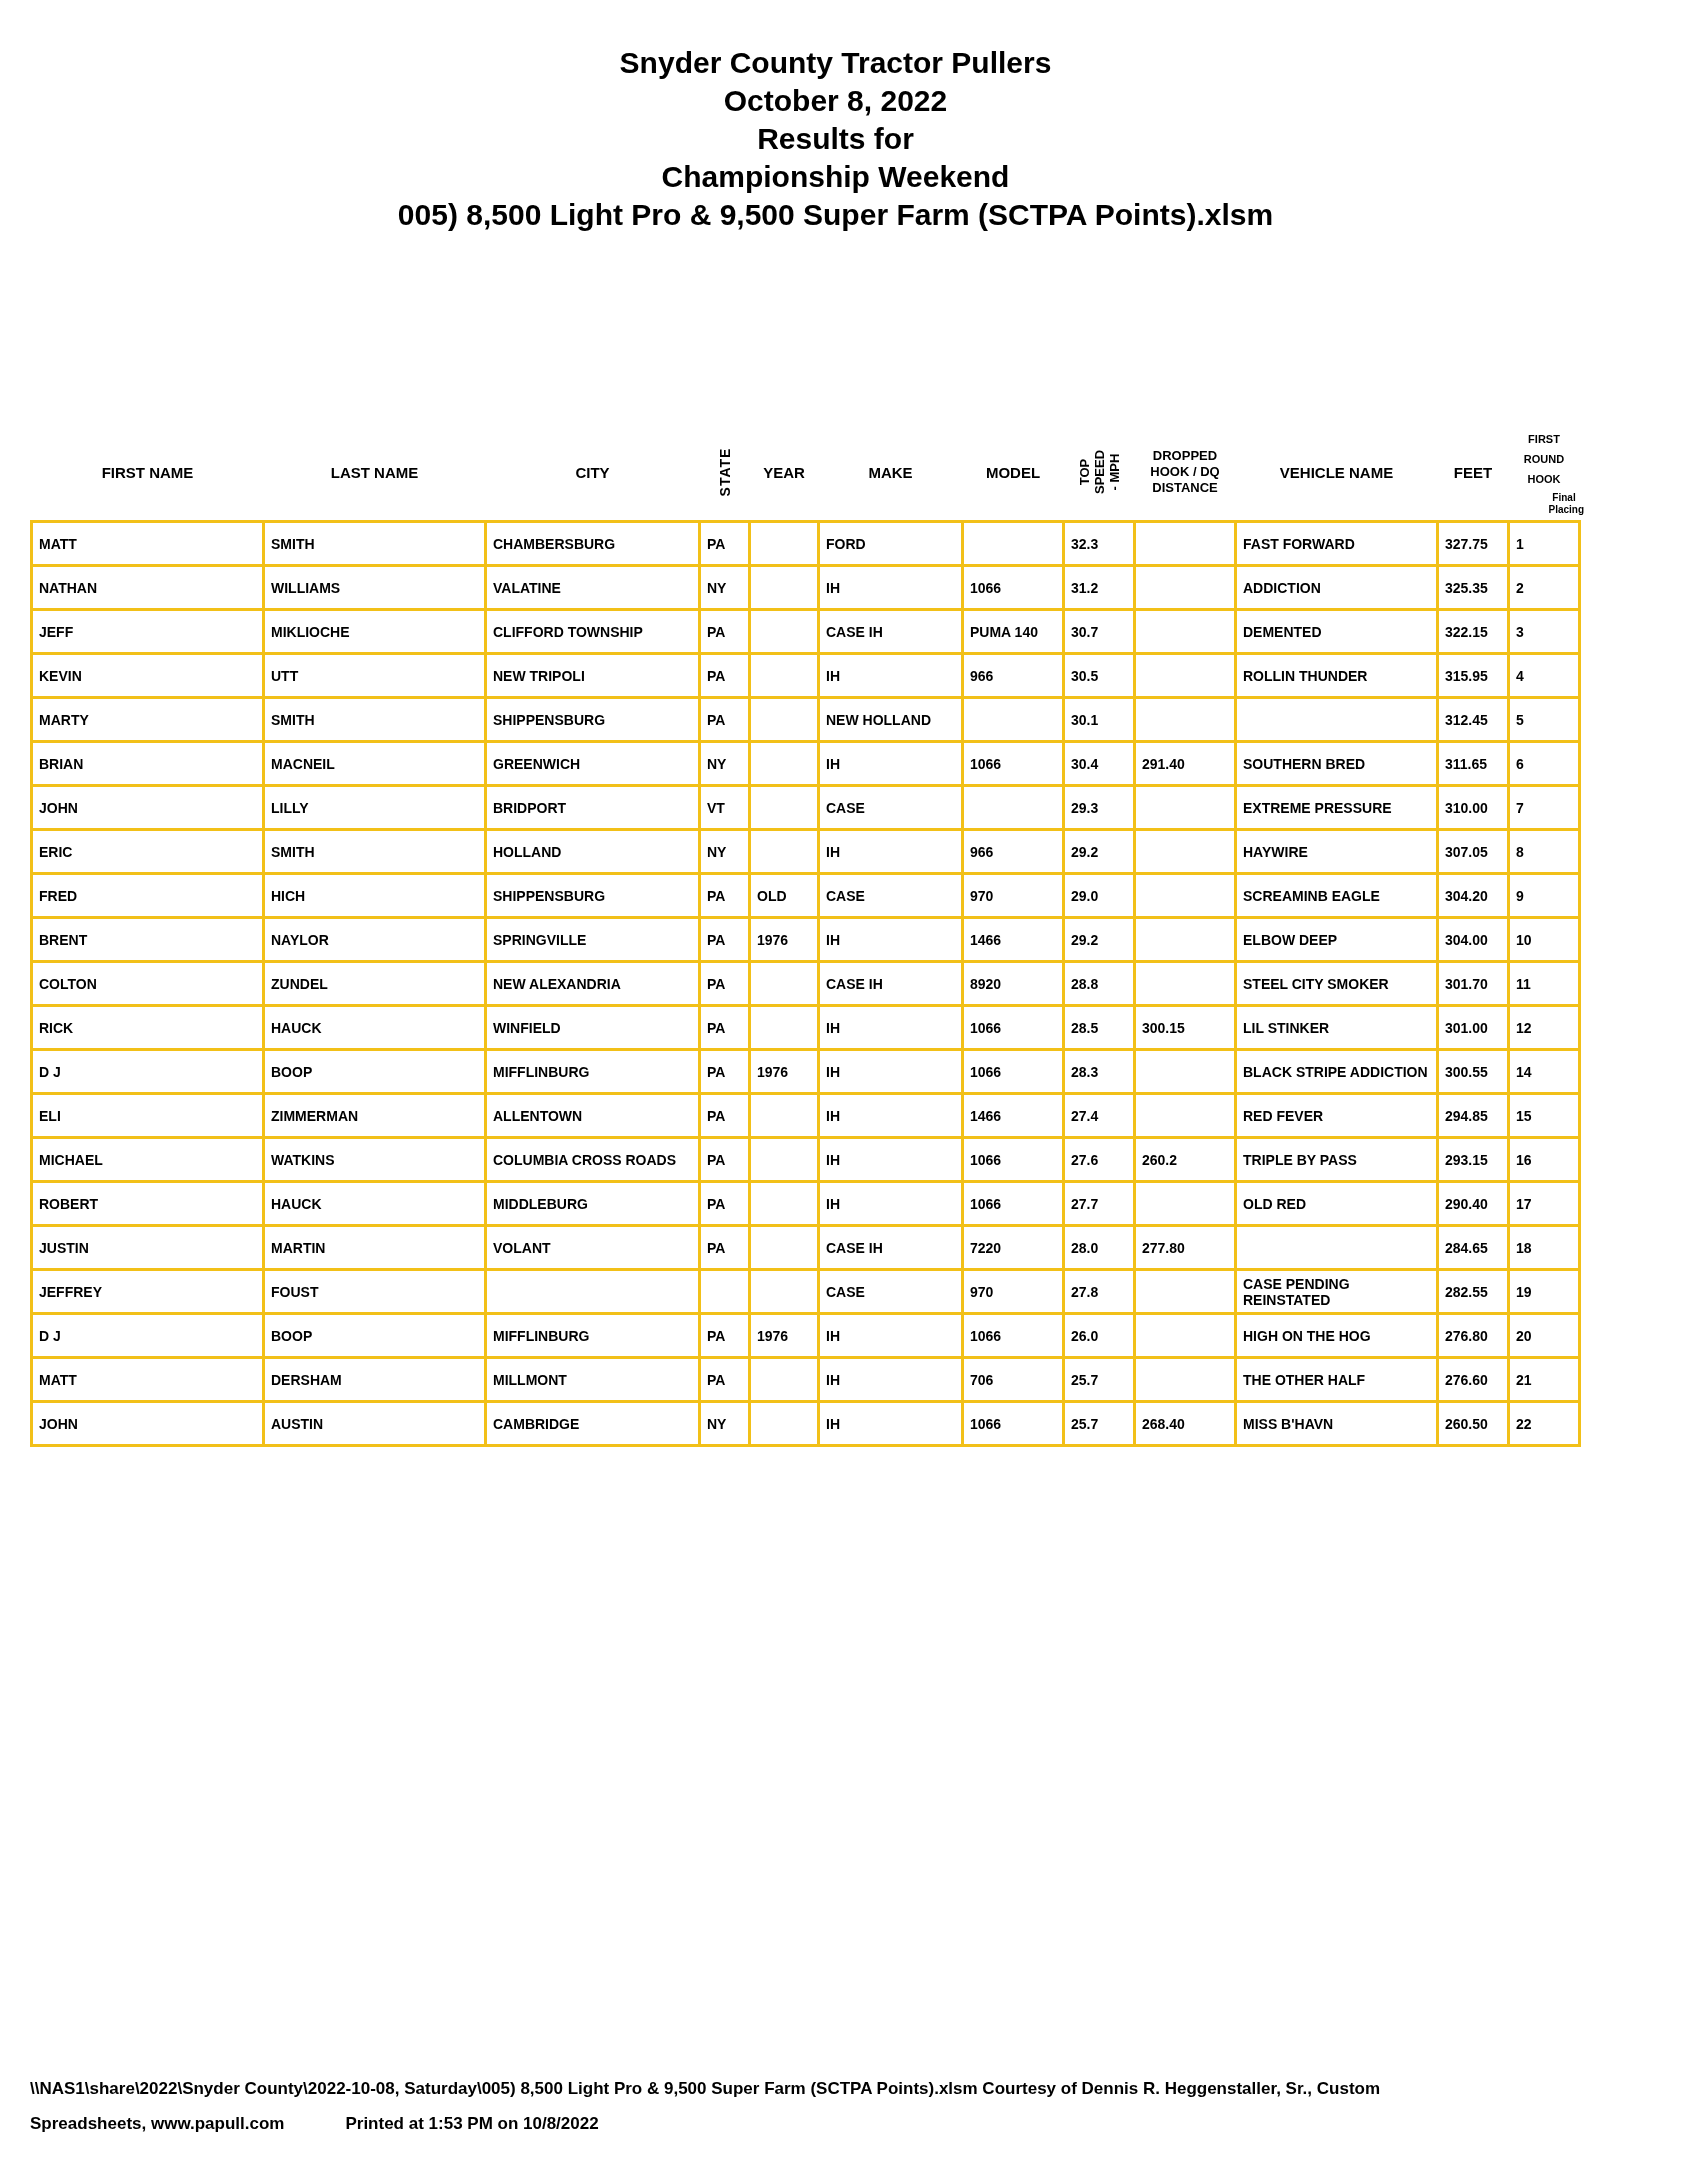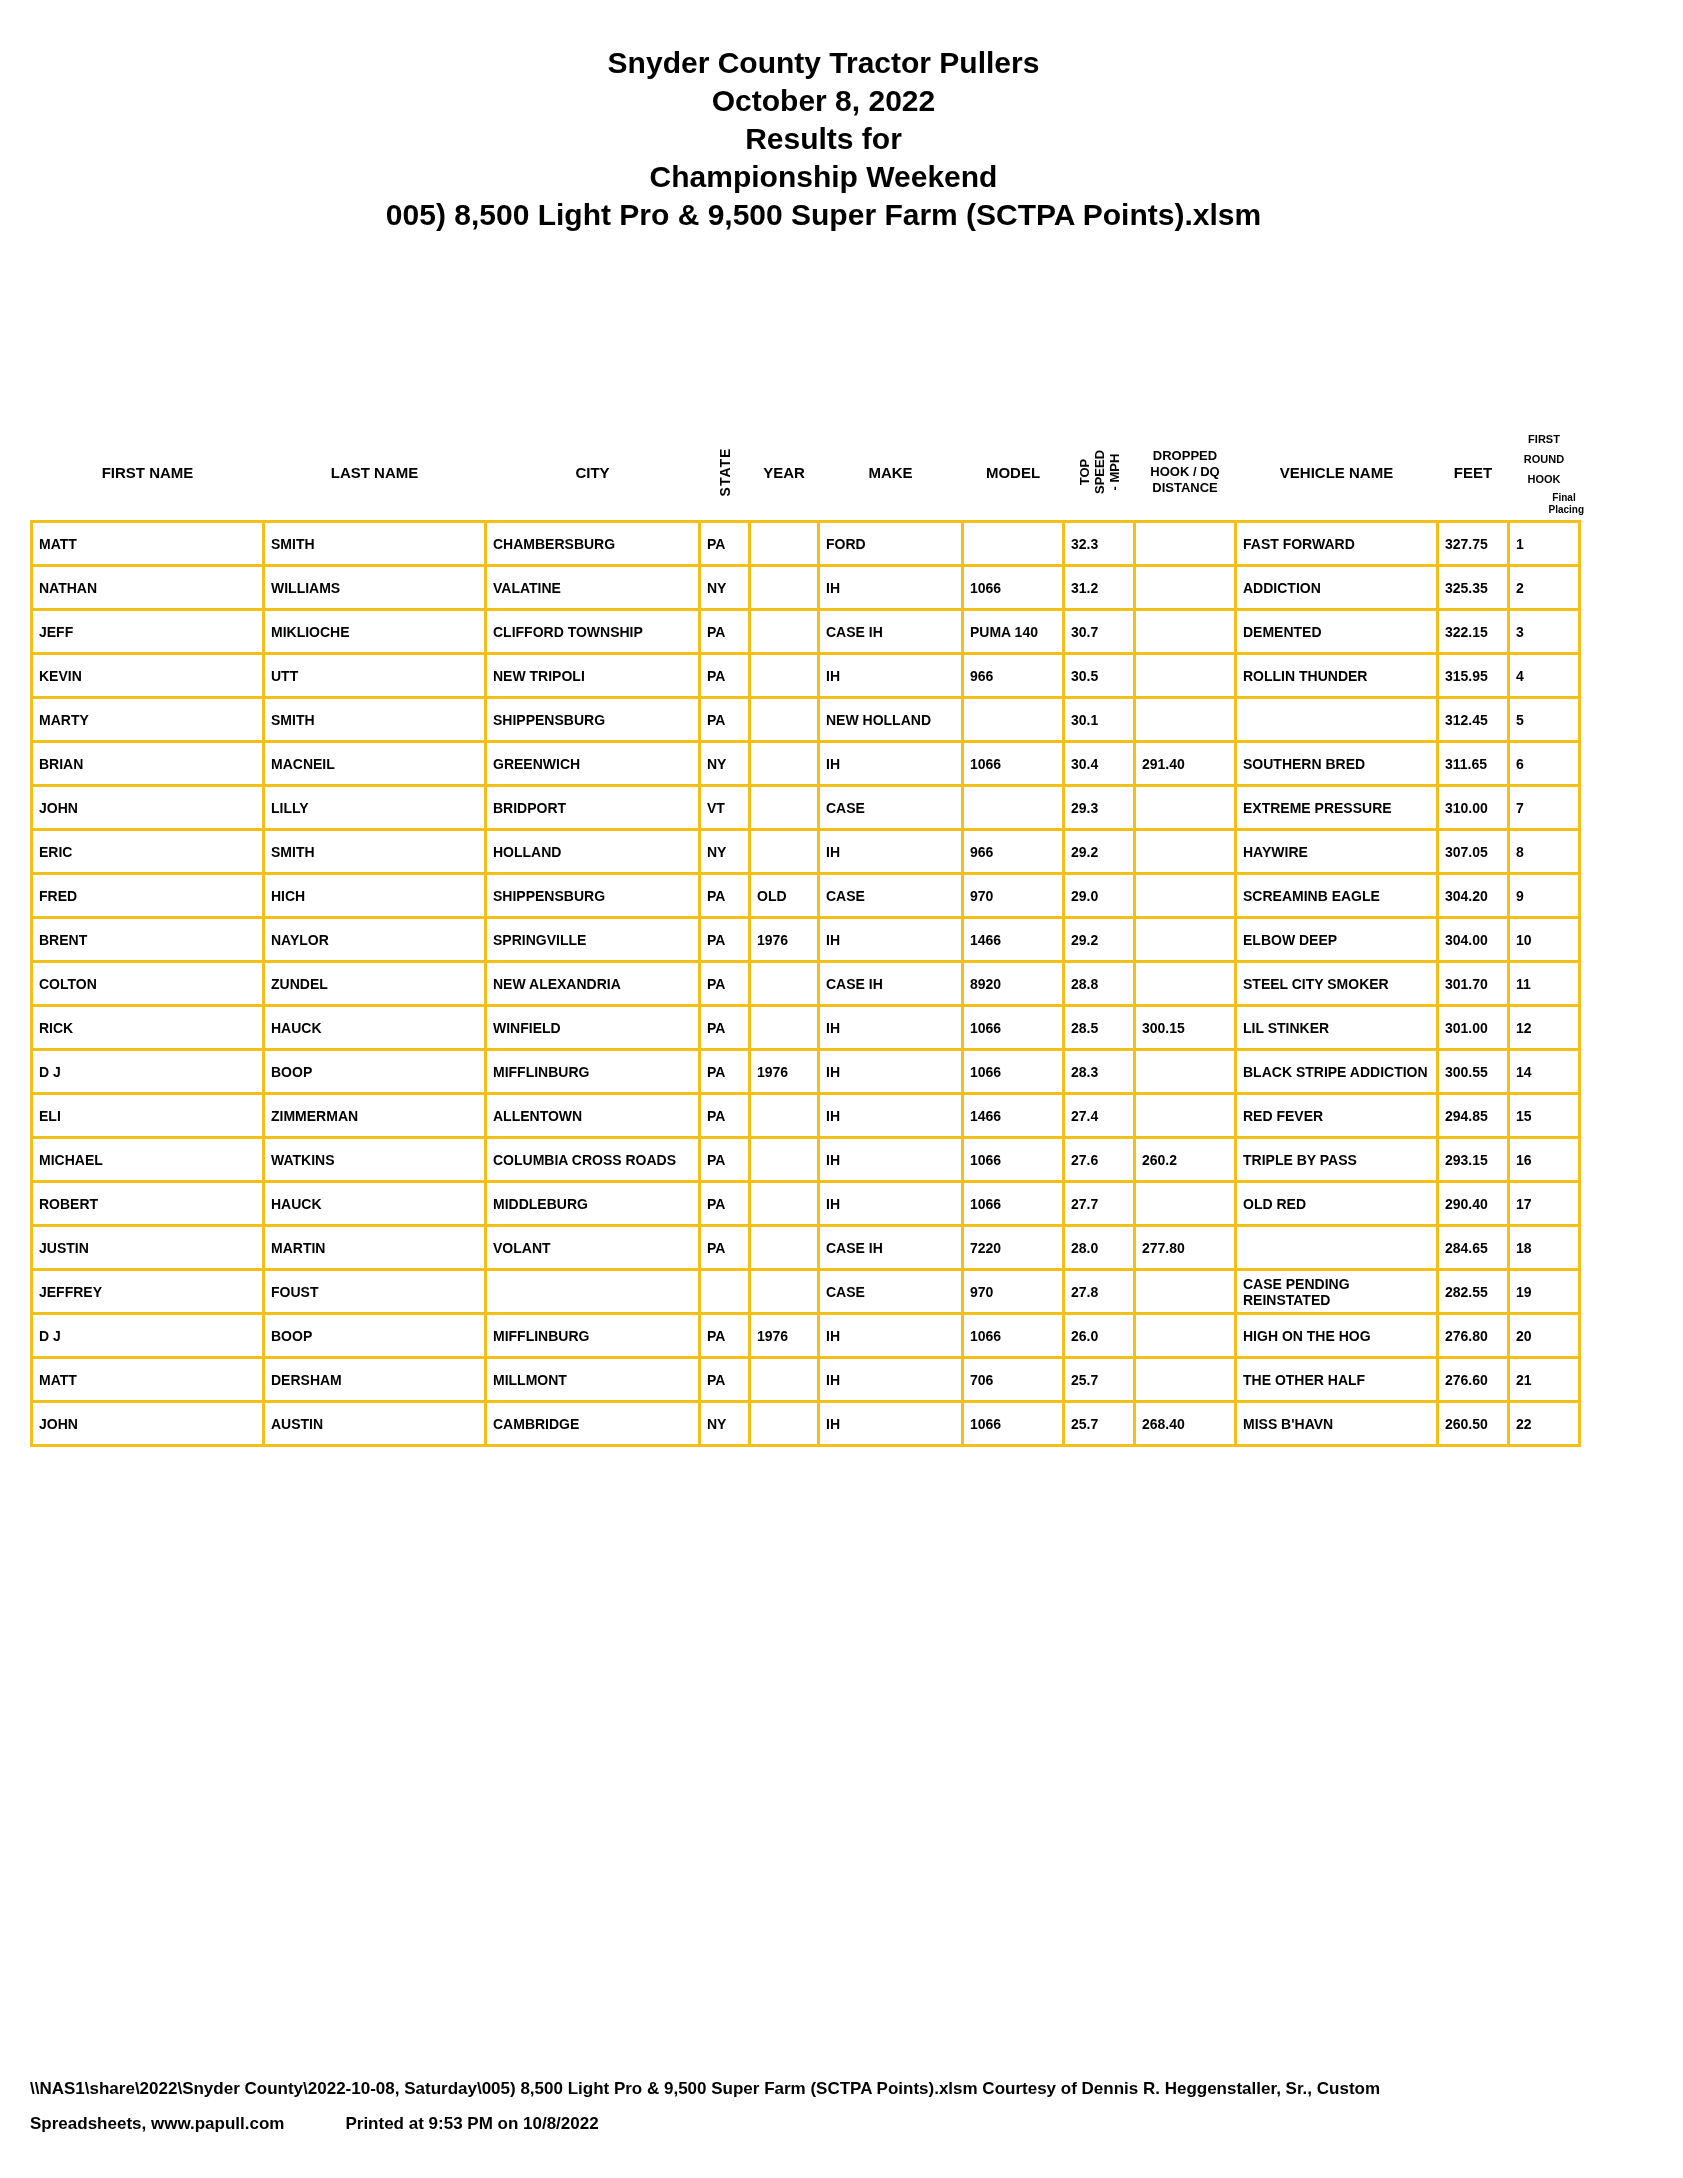--- a/index.html
+++ b/index.html
@@ -2,21 +2,21 @@
 <html><head>
 <meta charset="utf-8">
 <style>
   html, body {
     margin: 0; padding: 0;
     width: 1683px; height: 2178px;
     background: #ffffff;
     font-family: "Liberation Sans", sans-serif;
     color: #000;
   }
-  .page { position: relative; width: 1647px; height: 2178px; overflow: hidden; }
+  .page { position: relative; width: 1647px; height: 2178px; overflow: hidden; padding-left: 24px; }
 
   
   .title-block {
     position: absolute; top: 44px; left: 0; width: 100%;
     text-align: center; font-weight: bold;
     font-size: 30px; line-height: 38px;
   }
 
   
   table.results {
@@ -440,18 +440,18 @@
           <td class="col-vehicle-name">MISS B'HAVN</td>
           <td class="col-feet">260.50</td>
           <td class="col-placing">22</td>
         </tr>
       </tbody>
   </table>
 
   <div class="footer">
     <span class="line">\\NAS1\share\2022\Snyder County\2022-10-08, Saturday\005) 8,500 Light Pro &amp; 9,500 Super Farm (SCTPA Points).xlsm  Courtesy of Dennis R. Heggenstaller, Sr., Custom</span>
     <span class="line">
-      <span>Spreadsheets, www.papull.com</span><span class="footer-gap"></span><span>Printed at 9:53 PM on 10/8/2022</span>
+      <span>Spreadsheets, www.papull.com</span><span class="footer-gap"></span><span>Printed at 1:53 PM on 10/8/2022</span>
     </span>
   </div>
 
 </div>
 
 
 </body></html>

